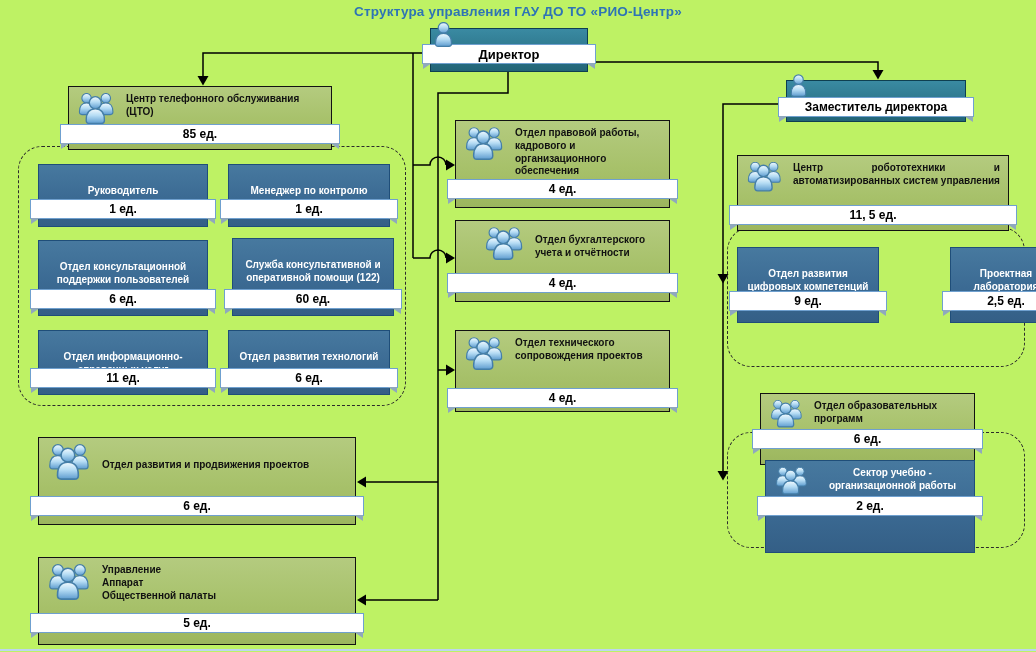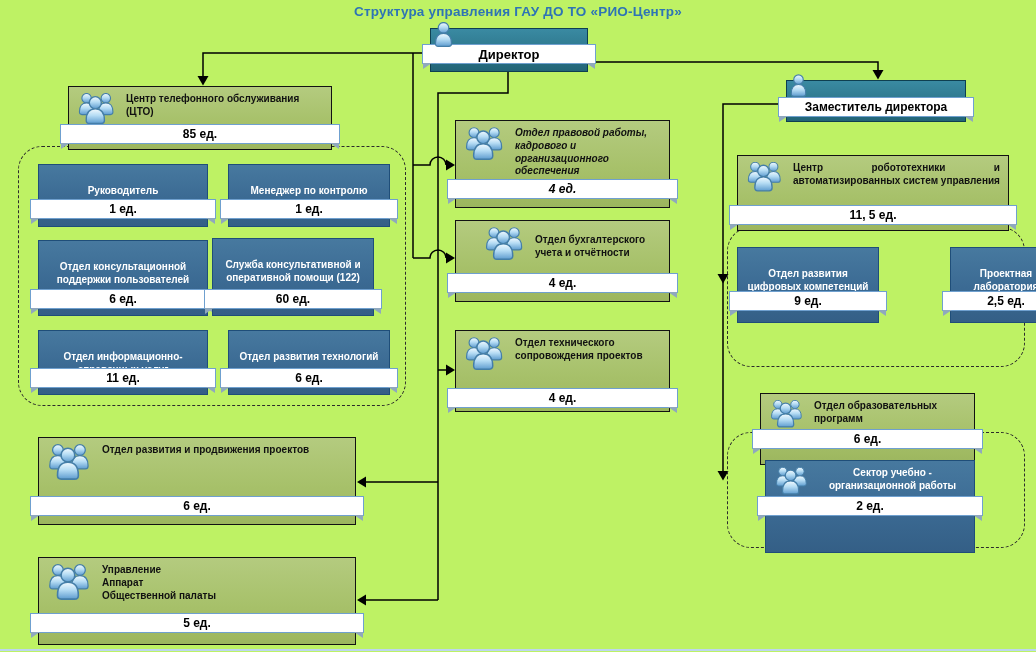--- a/index.html
+++ b/index.html
@@ -143,21 +143,21 @@
 
   <div class="node blue center" style="left:38px;top:240px;width:170px;height:76px;--rt:48px;">
     <div class="body">
         <div class="lbl">Отдел консультационной поддержки пользователей</div>
       </div>
     <div class="ribbon">
         <span>6 ед.</span>
       </div>
   </div>
 
-  <div class="node blue center" style="left:212px;top:238px;width:162px;height:78px;--rt:50px;">
+  <div class="node blue center" style="left:232px;top:238px;width:162px;height:78px;--rt:50px;">
     <div class="body">
         <div class="lbl">Служба консультативной и оперативной помощи (122)</div>
       </div>
     <div class="ribbon">
         <span>60 ед.</span>
       </div>
   </div>
 
   <div class="node blue center" style="left:38px;top:330px;width:170px;height:65px;--rt:37px;">
     <div class="body">
@@ -170,21 +170,21 @@
 
   <div class="node blue center" style="left:228px;top:330px;width:162px;height:65px;--rt:37px;">
     <div class="body">
         <div class="lbl">Отдел развития технологий</div>
       </div>
     <div class="ribbon">
         <span>6 ед.</span>
       </div>
   </div>
 
-  <div class="node green" style="left:455px;top:120px;width:215px;height:88px;font-style:italic;--rt:58px;">
+  <div class="node green" style="left:455px;top:120px;width:215px;height:88px;--rt:58px;">
     <div class="body">
       <span class="icon-g">
         <svg viewBox="0 0 36 28" width="44" height="35">
           <use href="#psym" transform="translate(1,0) scale(0.72)"></use>
           <use href="#psym" transform="translate(17.5,0) scale(0.72)"></use>
           <use href="#psym" transform="translate(6.5,2.6) scale(0.92)"></use>
         </svg>
       </span>
       <div class="lbl">Отдел правовой работы, кадрового и организационного обеспечения</div>
     </div>
@@ -219,21 +219,21 @@
         </svg>
       </span>
       <div class="lbl">Отдел технического сопровождения проектов</div>
     </div>
     <div class="ribbon">
         <span>4 ед.</span>
       </div>
   </div>
 
   <div class="node green" style="left:38px;top:437px;width:318px;height:88px;--rt:58px;">
-    <div class="body" style="">
+    <div class="body" style="align-items:center;">
       <span class="icon-g">
         <svg viewBox="0 0 36 28" width="48" height="38">
           <use href="#psym" transform="translate(1,0) scale(0.72)"></use>
           <use href="#psym" transform="translate(17.5,0) scale(0.72)"></use>
           <use href="#psym" transform="translate(6.5,2.6) scale(0.92)"></use>
         </svg>
       </span>
       <div class="lbl">Отдел развития и продвижения проектов</div>
     </div>
     <div class="ribbon">

